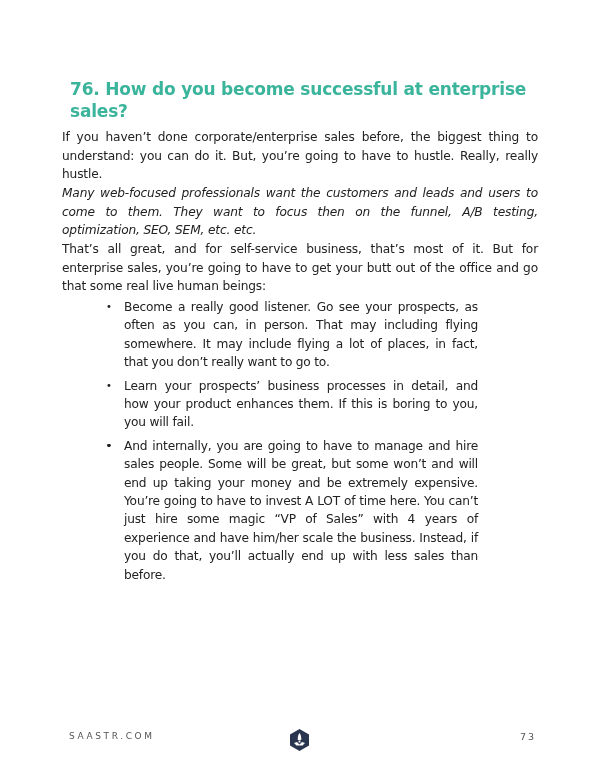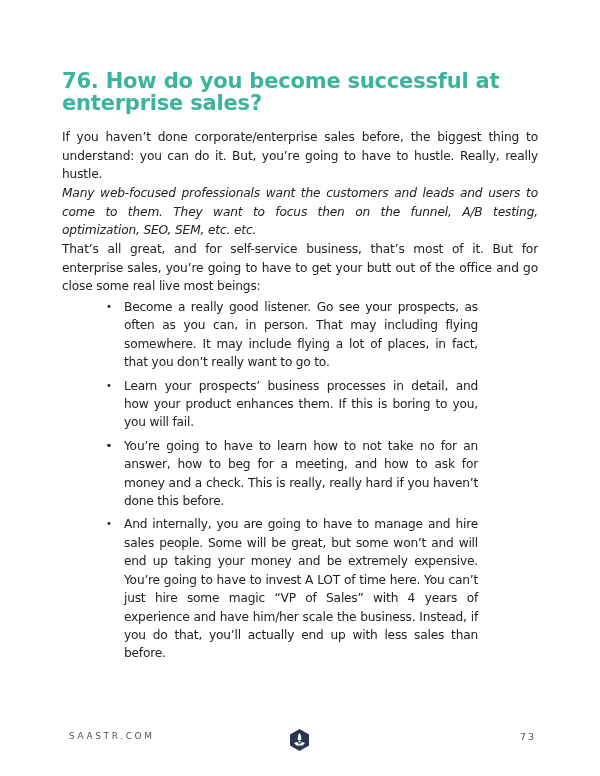--- a/index.html
+++ b/index.html
@@ -1,42 +1,42 @@
 <!DOCTYPE html>
 <html><head>
 <meta charset="utf-8">
 <style>
   html, body { margin:0; padding:0; background:#ffffff; }
   body { width:600px; height:776px; position:relative; overflow:hidden; font-family:"DejaVu Sans", sans-serif; color:#222; }
-  .title { position:absolute; left:62px; top:70px; width:500px; margin:0; color:#3bb49c; font-weight:bold; font-size:21px; line-height:22px; letter-spacing:-0.2px; }
+  .title { position:absolute; left:62px; top:70px; width:500px; margin:8px; color:#3bb49c; font-weight:bold; font-size:17px; line-height:22px; letter-spacing:-0.2px; }
   .para { position:absolute; left:62px; width:476px; margin:0; font-size:12.2px; line-height:18.5px; text-align:justify; letter-spacing:-0.15px; color:#222; }
   .bullets { position:absolute; left:106px; top:298px; width:372px; margin:0; padding:0; list-style:none; }
   .bullets li { position:relative; padding-left:18px; font-size:12.2px; line-height:18.4px; text-align:justify; letter-spacing:-0.2px; margin-bottom:5px; color:#222; }
   .bullet-dot { position:absolute; left:0; top:0; font-size:10px; }
   .footer-left { position:absolute; left:69px; top:731px; font-size:9px; letter-spacing:2.6px; color:#555; }
   .footer-right { position:absolute; right:64px; top:731px; font-size:9.5px; letter-spacing:2px; color:#555; }
   .logo { position:absolute; left:289px; top:729px; width:21px; height:22px; }
 </style>
 </head>
 <body>
 
 <h1 class="title">
   <span>76. How do you become successful at enterprise sales?</span><br>
 </h1>
 
 <p class="para" style="top:128px;">If you haven’t done corporate/enterprise sales before, the biggest thing to understand: you can do it. But, you’re going to have to hustle. Really, really hustle.</p>
 <p class="para" style="top:184px;font-style:italic;">Many web-focused professionals want the customers and leads and users to come to them. They want to focus then on the funnel, A/B testing, optimization, SEO, SEM, etc. etc.</p>
-<p class="para" style="top:240px;">That’s all great, and for self-service business, that’s most of it. But for enterprise sales, you’re going to have to get your butt out of the office and go close some real live most beings:</p>
+<p class="para" style="top:240px;">That’s all great, and for self-service business, that’s most of it. But for enterprise sales, you’re going to have to get your butt out of the office and go that some real live human beings:</p>
 
 <ul class="bullets">
   <li><span class="bullet-dot">•</span><span>Become a really good listener. Go see your prospects, as often as you can, in person. That may including flying somewhere. It may include flying a lot of places, in fact, that you don’t really want to go to.</span></li>
   <li><span class="bullet-dot">•</span><span>Learn your prospects’ business processes in detail, and how your product enhances them. If this is boring to you, you will fail.</span></li>
   <li><span class="bullet-dot">•</span></li>
   <li><span class="bullet-dot">•</span></li>
-  <li><span class="bullet-dot">•</span><span>You’re going to have to learn how to not take no for an answer, how to beg for a meeting, and how to ask for money and a check. This is really, really hard if you haven’t done this before.</span></li>
+  <li><span class="bullet-dot">•</span></li>
   <li><span class="bullet-dot">•</span><span>And internally, you are going to have to manage and hire sales people. Some will be great, but some won’t and will end up taking your money and be extremely expensive. You’re going to have to invest A LOT of time here. You can’t just hire some magic “VP of Sales” with 4 years of experience and have him/her scale the business. Instead, if you do that, you’ll actually end up with less sales than before.</span></li>
 </ul>
 
 <div class="footer-left">SAASTR.COM</div>
 
 <svg class="logo" viewBox="0 0 21 22">
   <polygon points="10.5,0 20,5.5 20,16.5 10.5,22 1,16.5 1,5.5" fill="#2a3550"></polygon>
   <path d="M10.5 4 C12 6 12.5 8 12.2 11 L8.8 11 C8.5 8 9 6 10.5 4 Z" fill="#ffffff"></path>
   <rect x="9.6" y="11.5" width="1.8" height="2" fill="#ffffff"></rect>
   <path d="M5 14 L8 13 L10.5 15.5 L13 13 L16 14 L13.5 16.5 L7.5 16.5 Z" fill="#ffffff"></path>

